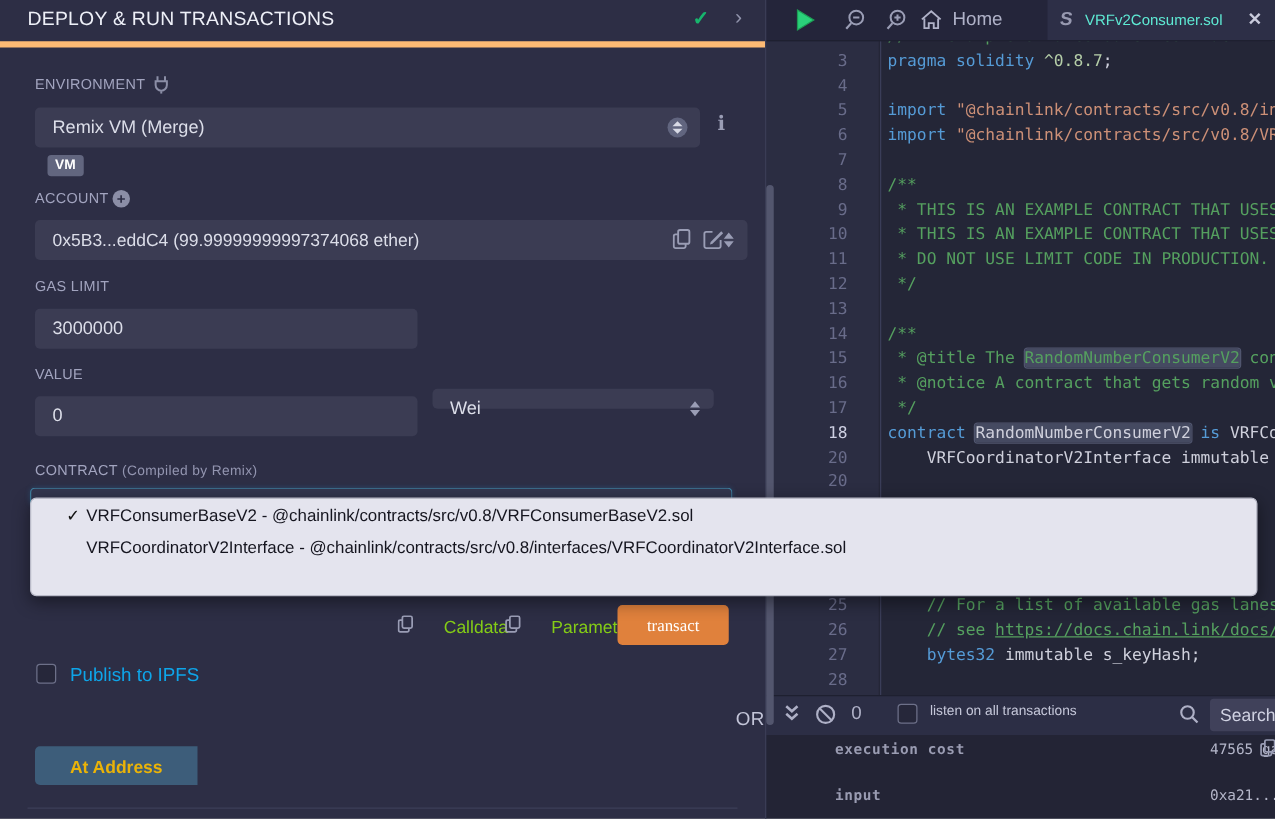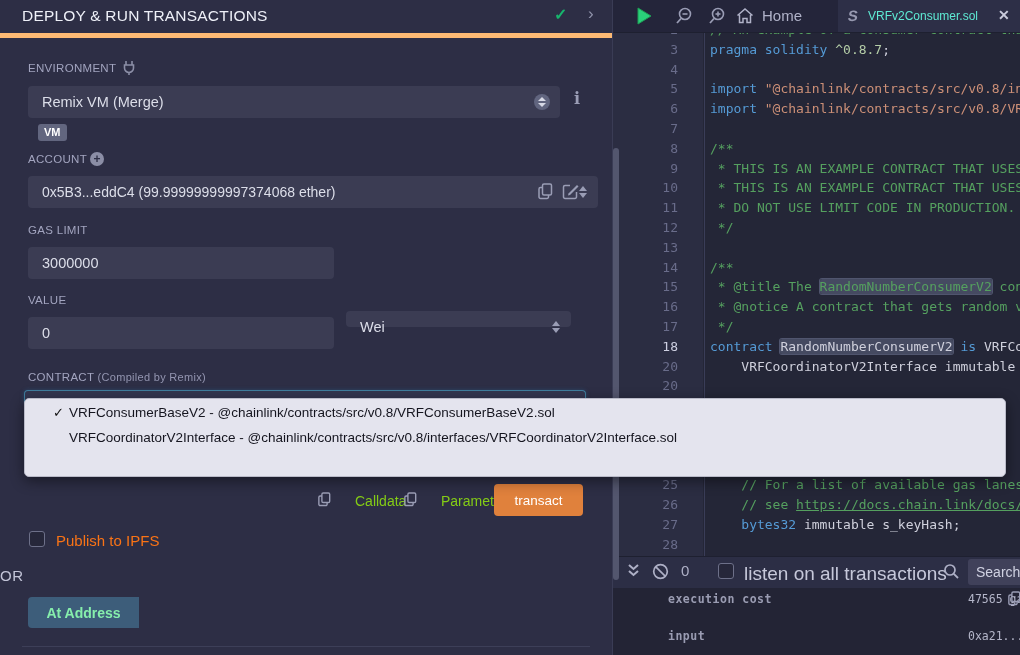--- a/index.html
+++ b/index.html
@@ -26,25 +26,25 @@
   .vm-badge{position:absolute;left:38px;top:124px;background:#62667f;color:#fff;font-size:11px;font-weight:700;
             padding:2px 6px 3px;border-radius:3px;}
   .info-i{position:absolute;left:574px;top:89px;color:#9a9db5;font-size:16px;font-weight:700;font-family:"DejaVu Serif",serif;}
   .plus-circle{position:absolute;width:14px;height:14px;border-radius:50%;background:#8b8ea6;color:#2d2e45;
                font-size:12px;line-height:14px;text-align:center;font-weight:700;}
   .sub-label{font-size:11px;color:#9395b0;font-weight:400;}
   .sel-sliver{position:absolute;left:24px;top:390px;width:560px;height:12px;background:#33364f;
               border:1px solid #3f7e9e;border-bottom:none;border-radius:4px 4px 0 0;box-shadow:0 0 4px #2e6e9e66;}
   .action-label{font-size:14px;color:#84cc16;margin-left:17px;}
   .transact-btn{position:absolute;left:494px;top:484px;width:89px;height:32px;background:#e0813c;color:#fff;
-                font-size:13.5px;border:none;border-radius:4px;text-align:center;line-height:32px;}
+                font-size:13.5px;border:none;border-radius:4px;text-align:center;line-height:32px;font-family:Liberation Serif, serif;}
   .checkbox{position:absolute;width:16px;height:16px;border:1.5px solid #6d7089;border-radius:3px;background:#26273a;box-sizing:border-box;}
-  .publish-label{position:absolute;left:56px;top:532px;font-size:15px;color:#f97316;}
-  .or-text{position:absolute;left:0;top:567px;width:612px;text-align:left;font-size:15px;color:#c3c5d8;letter-spacing:.5px;}
-  .ataddr-btn{position:absolute;left:28px;top:597px;width:111px;height:31px;background:#3d5d7a;color:#86efac;
+  .publish-label{position:absolute;left:56px;top:532px;font-size:15px;color:#0ea5e9;}
+  .or-text{position:absolute;left:0;top:567px;width:612px;text-align:right;font-size:15px;color:#c3c5d8;letter-spacing:.5px;}
+  .ataddr-btn{position:absolute;left:28px;top:597px;width:130px;height:31px;background:#3d5d7a;color:#eab308;
               font-size:14px;font-weight:600;border:none;border-radius:4px 0 0 4px;line-height:31px;text-align:center;}
   .ataddr-input{position:absolute;left:138px;top:597px;width:443px;height:31px;background:#393a52;border:none;
                 border-radius:0 4px 4px 0;color:#868aa5;font-size:13.5px;padding-left:14px;box-sizing:border-box;font-family:"Liberation Sans",sans-serif;}
   .bottom-divider{position:absolute;left:22px;top:646px;width:568px;height:1px;background:#3d3f58;}
   .panel-scrollbar{position:absolute;left:613px;top:148px;width:6px;height:432px;background:#53566e;border-radius:3px;z-index:11;}
 
   
   .dropdown{position:absolute;left:24px;top:398px;width:982px;height:79px;background:#e4e4ee;border:1px solid #b9bac8;
             border-radius:5px;box-shadow:0 4px 14px rgba(0,0,0,.45);z-index:50;box-sizing:border-box;padding-top:1px;}
   .opt{position:relative;height:25px;line-height:25px;font-size:13.5px;color:#15151f;padding-left:44px;white-space:nowrap;overflow:hidden;}
@@ -69,21 +69,21 @@
   .tk-kw{color:#559bd6;} .tk-str{color:#cd9077;} .tk-cmt{color:#55a05f;}
   .tk-num{color:#b5cea8;} .tk-pl{color:#cfd0dc;}
   .tk-hl{background:#454a61;border-radius:2px;box-shadow:0 0 0 1px #50556e;}
   .tk-link{text-decoration:underline;}
 
   
   .term-bar{left:612px;top:556px;width:408px;height:32px;background:#2c2e45;z-index:6;border-top:1px solid #1e2030;}
   .term-body{left:612px;top:588px;width:408px;height:67px;background:#232435;z-index:6;
              font-family:"DejaVu Sans Mono",monospace;font-size:11.5px;}
   .term-zero{position:absolute;left:681px;top:562px;color:#aeb0c6;font-size:15px;z-index:7;}
-  .listen-label{position:absolute;left:744px;top:563px;color:#c6c8da;font-size:19px;z-index:7;}
+  .listen-label{position:absolute;left:744px;top:563px;color:#c6c8da;font-size:11px;z-index:7;}
   .search-input{position:absolute;left:968px;top:559px;width:80px;height:26px;background:#40415a;border:none;border-radius:3px;
                 color:#d0d2e2;font-size:14px;padding-left:8px;z-index:7;font-family:"Liberation Sans",sans-serif;box-sizing:border-box;}
   .trow-key{position:absolute;left:56px;color:#9a9cb2;font-weight:700;letter-spacing:.5px;}
   .trow-val{position:absolute;left:326px;color:#b4b6c9;white-space:nowrap;margin-left:30px;}
   svg{display:block;}
 </style>
 </head>
 <body>
 
 <div class="app">

